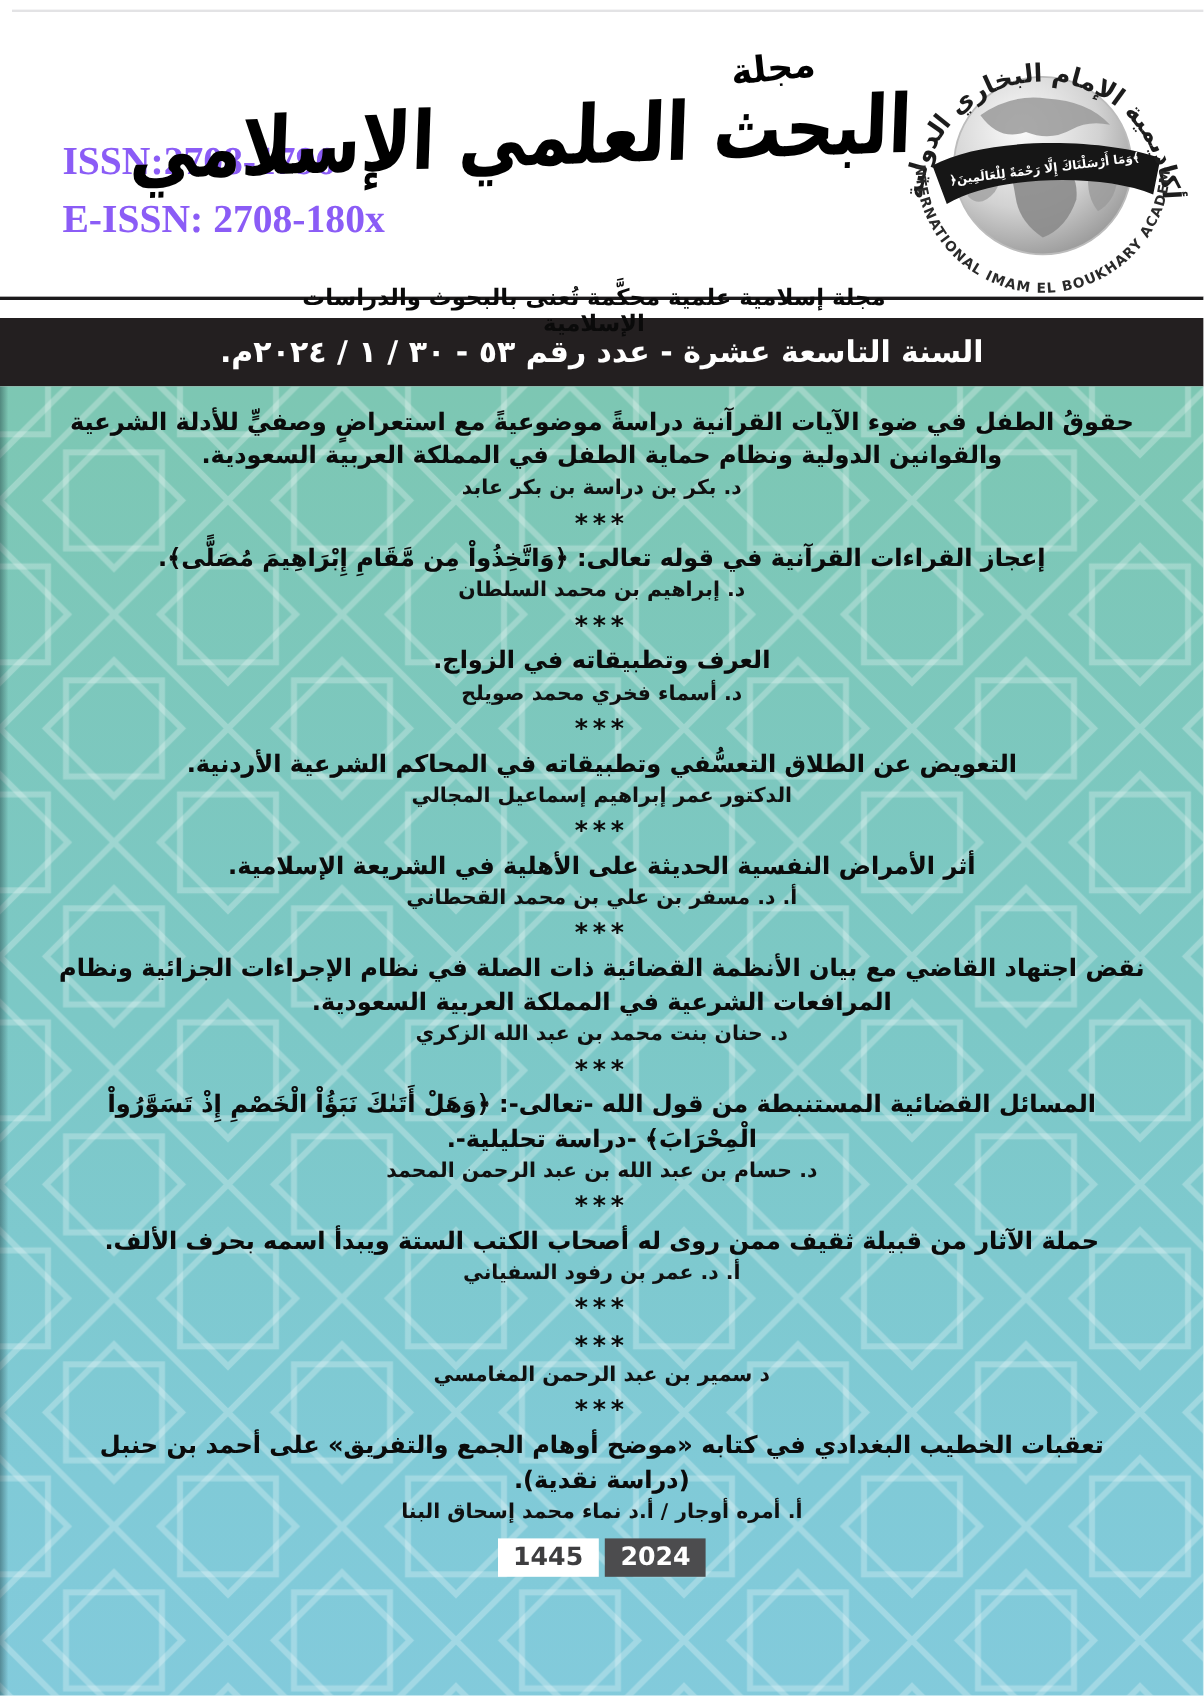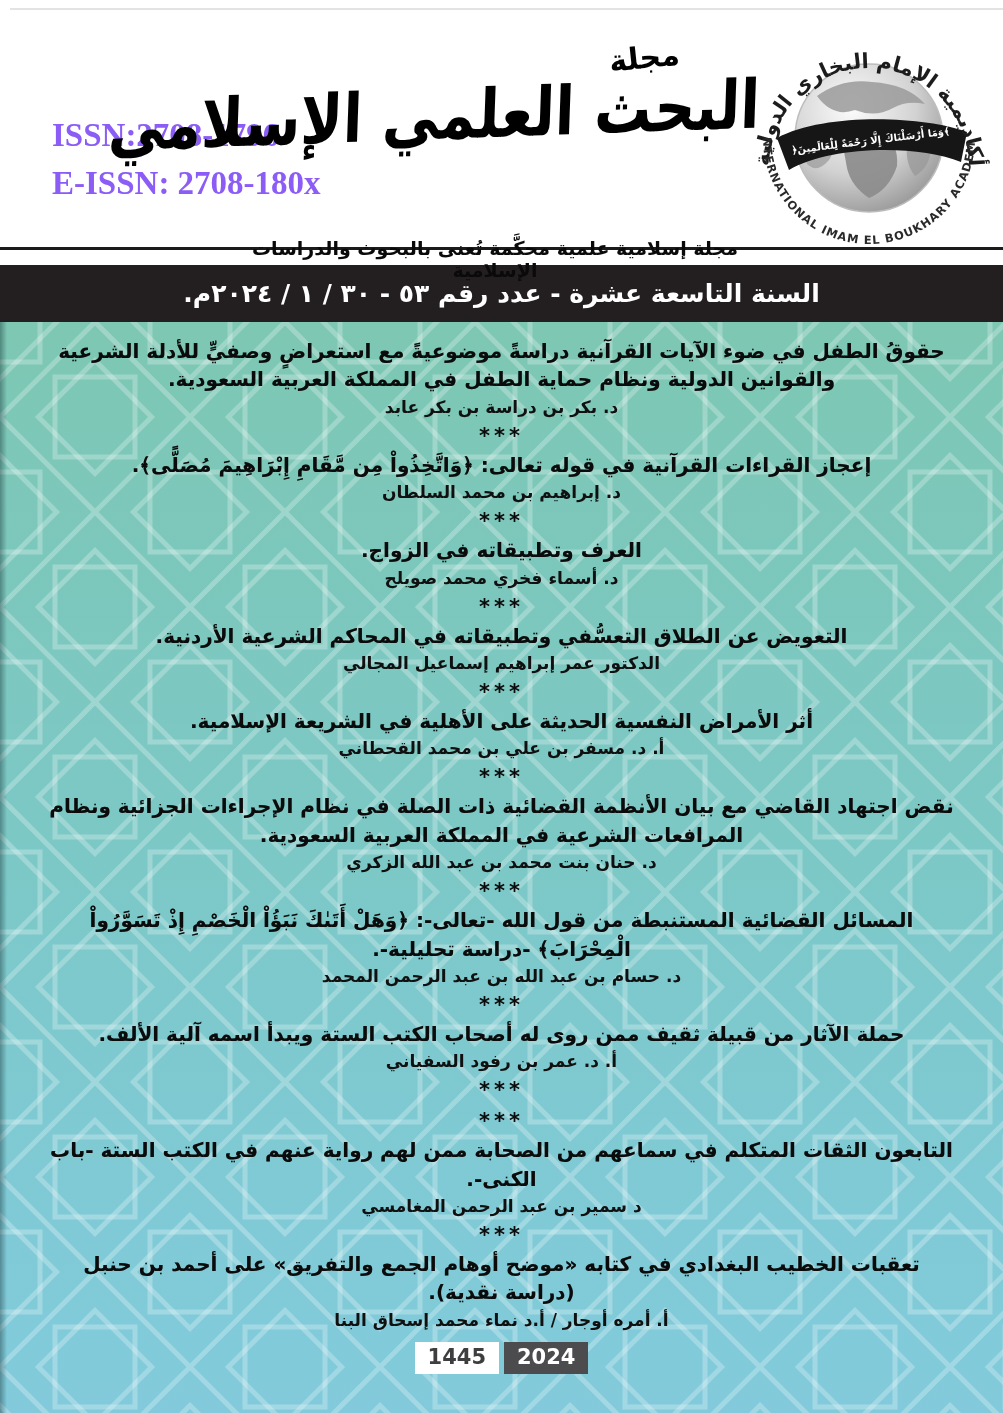--- a/index.html
+++ b/index.html
@@ -203,29 +203,28 @@
     </div>
     <div class="sep">***</div>
 
     <div class="article">
       <div class="article-title quran">المسائل القضائية المستنبطة من قول الله -تعالى-: ﴿وَهَلْ أَتَىٰكَ نَبَؤُاْ الْخَصْمِ إِذْ تَسَوَّرُواْ الْمِحْرَابَ﴾ -دراسة تحليلية-.</div>
       <div class="article-author">د. حسام بن عبد الله بن عبد الرحمن المحمد</div>
     </div>
     <div class="sep">***</div>
 
     <div class="article">
-      <div class="article-title">حملة الآثار من قبيلة ثقيف ممن روى له أصحاب الكتب الستة ويبدأ اسمه آلية الألف.</div>
+      <div class="article-title">حملة الآثار من قبيلة ثقيف ممن روى له أصحاب الكتب الستة ويبدأ اسمه بحرف الألف.</div>
       <div class="article-author">أ. د. عمر بن رفود السفياني</div>
     </div>
     <div class="sep">***</div>
 
     <div class="sep">***</div>
 
     <div class="article">
-      <div class="article-title">التابعون الثقات المتكلم في سماعهم من الصحابة ممن لهم رواية عنهم في الكتب الستة -باب الكنى-.</div>
       <div class="article-author">د سمير بن عبد الرحمن المغامسي</div>
     </div>
     <div class="sep">***</div>
 
     <div class="article">
       <div class="article-title">تعقبات الخطيب البغدادي في كتابه «موضح أوهام الجمع والتفريق» على أحمد بن حنبل (دراسة نقدية).</div>
       <div class="article-author">أ. أمره أوجار / أ.د نماء محمد إسحاق البنا</div>
     </div>
 
     <div class="badges">

